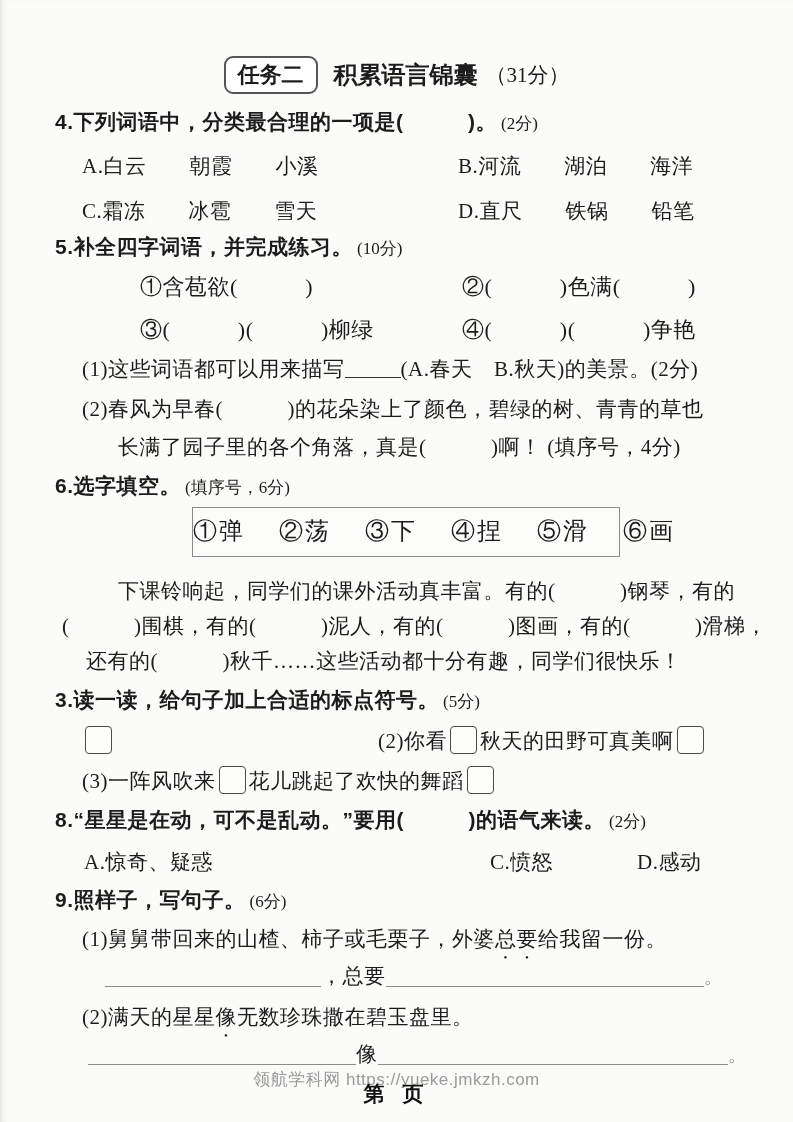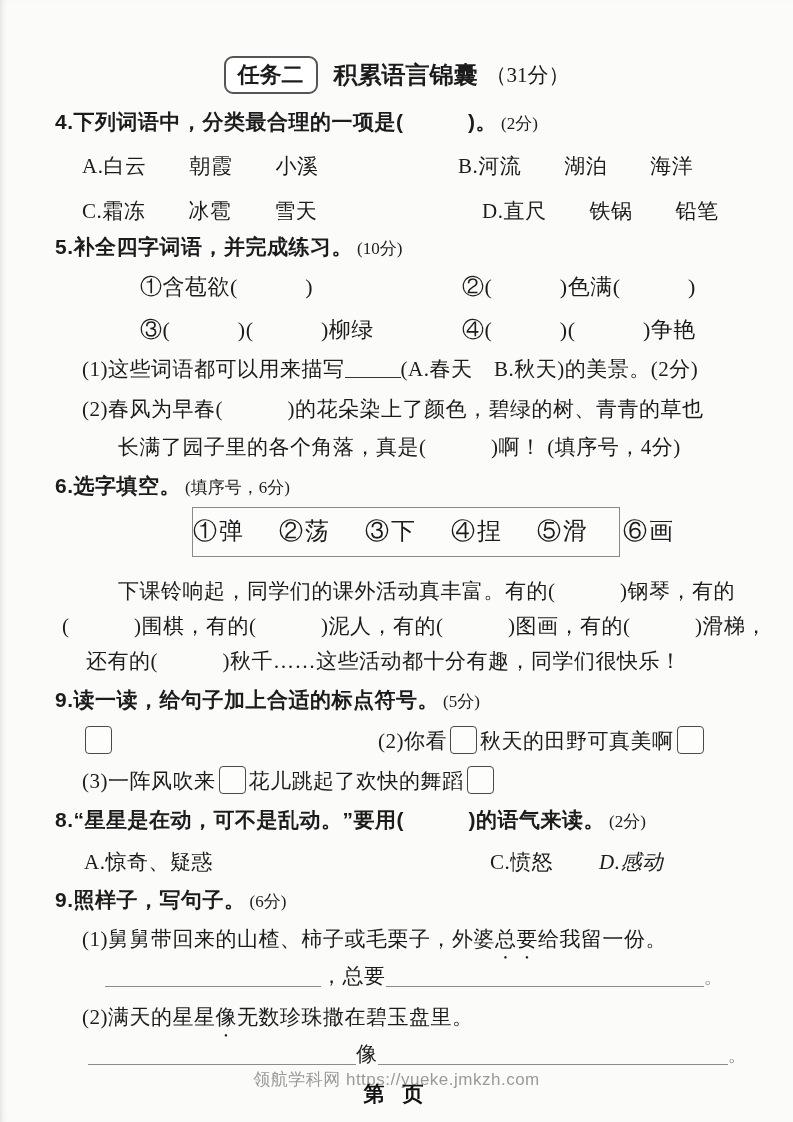--- a/index.html
+++ b/index.html
@@ -58,21 +58,21 @@
     <span class="pts">（31分）</span>
   </div>
 
   <div class="abs" style="left:55px;top:108px;">
     <span class="stem">4.下列词语中，分类最合理的一项是(　　　)。</span>
     <span class="pts">(2分)</span>
   </div>
   <div class="abs kai" style="left:82px;top:152px;">A.白云　　朝霞　　小溪</div>
   <div class="abs kai" style="left:458px;top:152px;">B.河流　　湖泊　　海洋</div>
   <div class="abs kai" style="left:82px;top:197px;">C.霜冻　　冰雹　　雪天</div>
-  <div class="abs kai" style="left:458px;top:197px;margin-left:24px;">D.直尺　　铁锅　　铅笔</div>
+  <div class="abs kai" style="left:458px;top:197px;">D.直尺　　铁锅　　铅笔</div>
 
   <div class="abs" style="left:55px;top:233px;">
     <span class="stem">5.补全四字词语，并完成练习。</span>
     <span class="pts">(10分)</span>
   </div>
   <div class="abs kai" style="left:140px;top:272px;font-size:22px;">①含苞欲(　　　)</div>
   <div class="abs kai" style="left:462px;top:272px;font-size:22px;">②(　　　)色满(　　　)</div>
   <div class="abs kai" style="left:140px;top:315px;font-size:22px;">③(　　　)(　　　)柳绿</div>
   <div class="abs kai" style="left:462px;top:315px;font-size:22px;">④(　　　)(　　　)争艳</div>
   <div class="abs kai" style="left:82px;top:355px;">
@@ -84,40 +84,40 @@
   <div class="abs" style="left:55px;top:472px;">
     <span class="stem">6.选字填空。</span>
     <span class="pts">(填序号，6分)</span>
   </div>
   <div class="abs charbox" style="left:192px;top:507px;width:426px;height:48px;">①弹　 ②荡　 ③下　 ④捏　 ⑤滑　 ⑥画</div>
   <div class="abs kai" style="left:118px;top:577px;">下课铃响起，同学们的课外活动真丰富。有的(　　　)钢琴，有的</div>
   <div class="abs kai" style="left:62px;top:612px;">(　　　)围棋，有的(　　　)泥人，有的(　　　)图画，有的(　　　)滑梯，</div>
   <div class="abs kai" style="left:86px;top:647px;">还有的(　　　)秋千……这些活动都十分有趣，同学们很快乐！</div>
 
   <div class="abs" style="left:55px;top:686px;">
-    <span class="stem">9.读一读，给句子加上合适的标点符号。</span>
+    <span class="stem">3.读一读，给句子加上合适的标点符号。</span>
     <span class="pts">(5分)</span>
   </div>
   <div class="abs kai" style="left:82px;top:726px;">
     <span class="punct-box"></span>
   </div>
   <div class="abs kai" style="left:378px;top:726px;">
     <span>(2)你看</span><span class="punct-box"></span><span>秋天的田野可真美啊</span><span class="punct-box"></span>
   </div>
   <div class="abs kai" style="left:82px;top:766px;">
     <span>(3)一阵风吹来</span><span class="punct-box"></span><span>花儿跳起了欢快的舞蹈</span><span class="punct-box"></span>
   </div>
 
   <div class="abs" style="left:55px;top:806px;">
     <span class="stem">8.“星星是在动，可不是乱动。”要用(　　　)的语气来读。</span>
     <span class="pts">(2分)</span>
   </div>
   <div class="abs kai" style="left:84px;top:848px;">A.惊奇、疑惑</div>
   <div class="abs kai" style="left:490px;top:848px;">C.愤怒</div>
-  <div class="abs kai" style="left:599px;top:848px;font-style:italic;">D.感动</div>
+  <div class="abs kai" style="left:637px;top:848px;">D.感动</div>
 
   <div class="abs" style="left:55px;top:886px;">
     <span class="stem">9.照样子，写句子。</span>
     <span class="pts">(6分)</span>
   </div>
   <div class="abs kai" style="left:82px;top:925px;">
     <span>(1)舅舅带回来的山楂、柿子或毛栗子，外婆</span><span class="emph">总要</span><span>给我留一份。</span>
   </div>
   <div class="abs kai" style="left:105px;top:962px;">
     <span class="ansline" style="width:216px;"></span><span>，总要</span><span class="ansline" style="width:318px;"></span><span class="kai-sm" style="color:#8c8c8c;">。</span>

